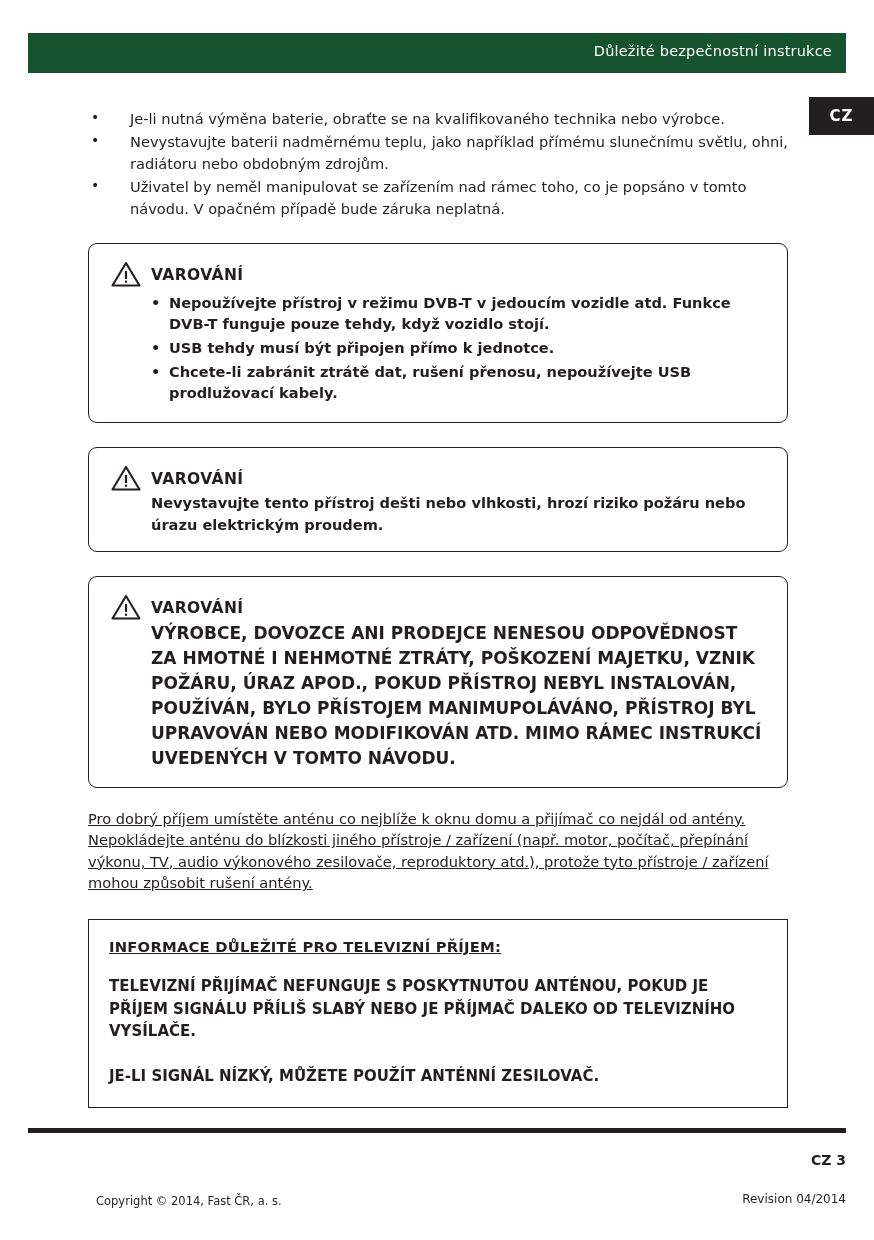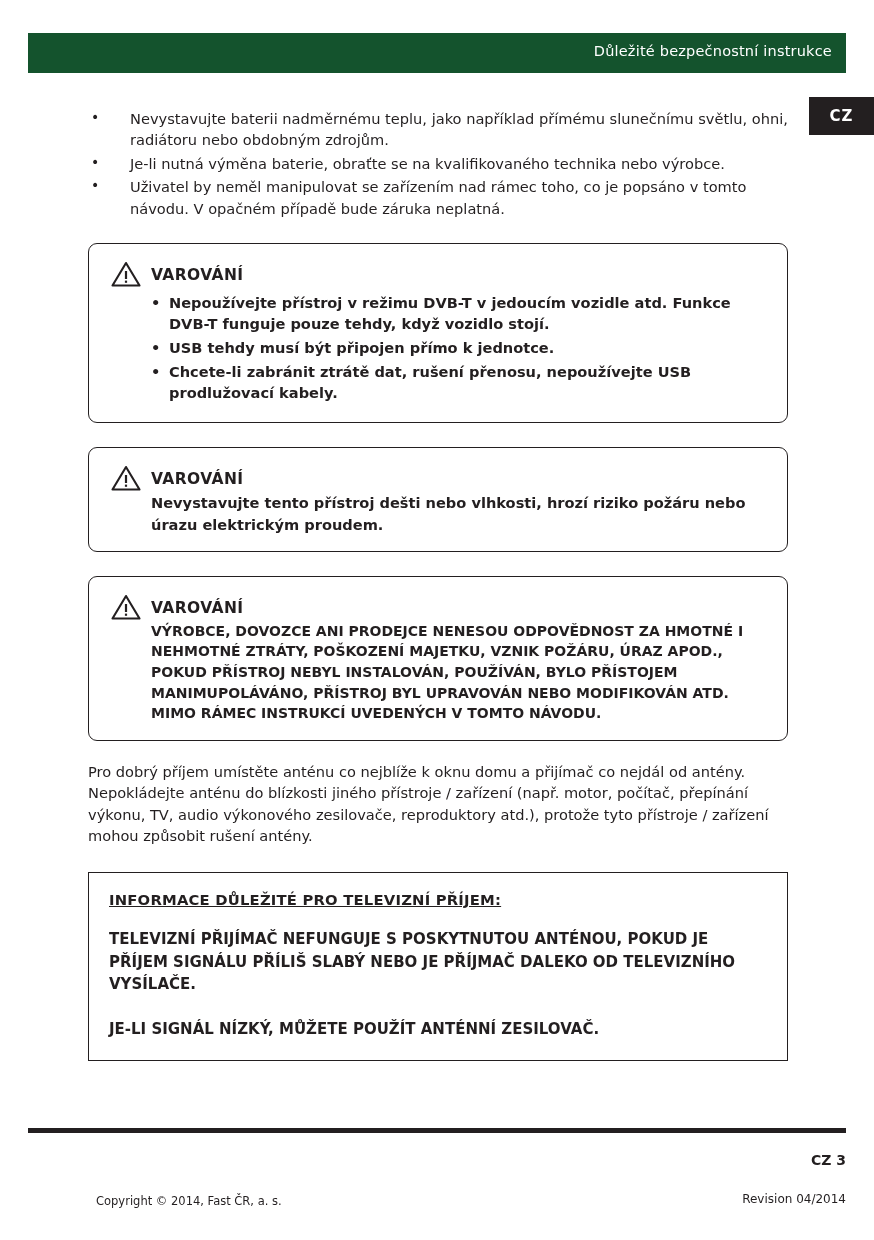--- a/index.html
+++ b/index.html
@@ -125,31 +125,32 @@
   }
   .warn-body-text {
     font-weight: bold;
     font-size: 14.6px;
     line-height: 1.45;
     padding-left: 40px;
     margin-top: 1px;
   }
   .warn-body-caps {
     font-weight: bold;
-    font-size: 14px;
+    font-size: 17px;
     line-height: 1.47;
     padding-left: 40px;
     margin-top: 1px;
   }
 
   
   .para {
     font-size: 14.6px;
     line-height: 1.47;
     margin-top: 20px;
+    text-decoration: underline;
   }
   .para p { margin: 0; }
 
   
   .info-box {
     border: 1.6px solid #231f20;
     margin-top: 26px;
     padding: 18px 20px 20px 20px;
     box-sizing: border-box;
   }
@@ -208,22 +209,22 @@
 <body>
 
 <div class="header-bar">
   <div class="header-title">Důležité bezpečnostní instrukce</div>
 </div>
 <div class="lang-tab">CZ</div>
 
 <div class="content">
 
   <ul class="bullets">
+    <li>Je-li nutná výměna baterie, obraťte se na kvalifikovaného technika nebo výrobce.</li>
     <li>Nevystavujte baterii nadměrnému teplu, jako například přímému slunečnímu světlu, ohni, radiátoru nebo obdobným zdrojům.</li>
-    <li>Je-li nutná výměna baterie, obraťte se na kvalifikovaného technika nebo výrobce.</li>
     <li>Uživatel by neměl manipulovat se zařízením nad rámec toho, co je popsáno v tomto návodu. V opačném případě bude záruka neplatná.</li>
   </ul>
 
   <div class="warn-box">
     <div class="warn-head">
       <svg class="warn-tri" viewBox="0 0 30 26">
         <path d="M15 2 L28.5 24.5 L1.5 24.5 Z" fill="none" stroke="#231f20" stroke-width="2.1" stroke-linejoin="round"></path>
         <rect x="13.9" y="10" width="2.2" height="8" fill="#231f20"></rect>
         <rect x="13.9" y="19.6" width="2.2" height="2.2" fill="#231f20"></rect>
       </svg>

